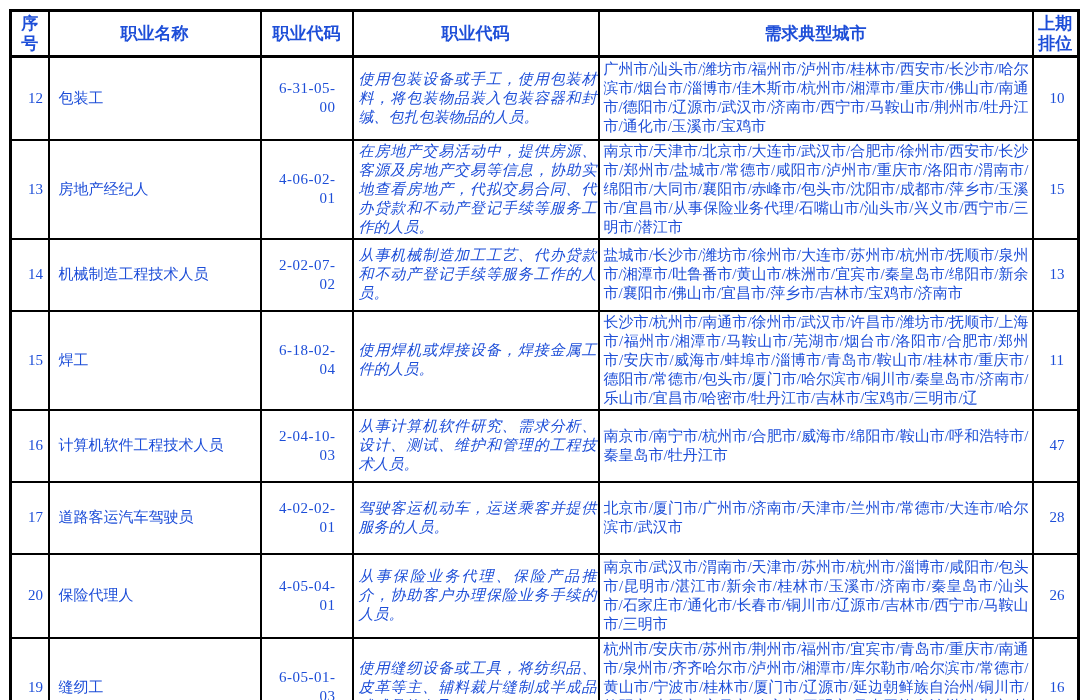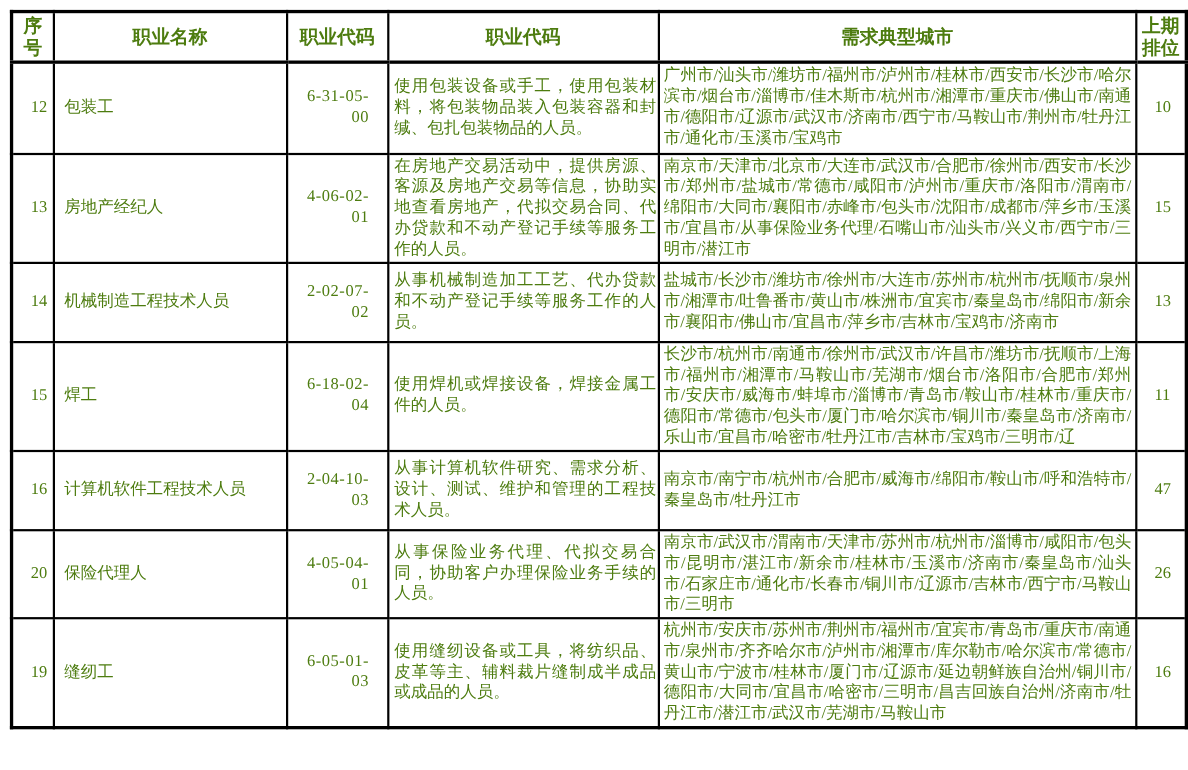--- a/index.html
+++ b/index.html
@@ -9,21 +9,21 @@
     width: 1080px;
     height: 700px;
     overflow: hidden;
   }
   .page {
     position: relative;
     width: 1080px;
     height: 700px;
     background: #ffffff;
     font-family: "Liberation Serif", "DejaVu Serif", serif;
-    color: #4d7c0f;
+    color: #1d4ed8;
   }
   table.occ-table {
     position: absolute;
     left: 9px;
     top: 9px;
     width: 1068px;
     border-collapse: collapse;
     table-layout: fixed;
     border: 3px solid #000;
   }
@@ -44,21 +44,21 @@
   }
   .occ-table td {
     font-size: 15px;
     line-height: 19px;
     vertical-align: middle;
     padding: 16px;
   }
   td.c-no   { text-align: center; }
   td.c-name { text-align: left; padding-left: 9px; padding-right: 2px; }
   td.c-code { text-align: right; letter-spacing: 0.5px; }
-  td.c-def  { text-align: justify; padding: 1px 1px 1px 5px; word-break: break-all; }
+  td.c-def  { text-align: justify; padding: 1px 1px 1px 5px; word-break: break-all; font-style: italic; }
   td.c-cities { text-align: justify; padding: 1px 3px 1px 4px; word-break: break-all; }
   td.c-rank { }
   
   tbody tr:nth-child(1) { height: 83px; }
   tbody tr:nth-child(2) { height: 98px; }
   tbody tr:nth-child(3) { height: 68px; }
   tbody tr:nth-child(4) { height: 95px; }
   tbody tr:nth-child(5) { height: 58px; }
   tbody tr:nth-child(6) { height: 44px; }
   tbody tr:nth-child(7) { height: 84px; }
@@ -122,24 +122,32 @@
   </tr>
         <tr>
     <td class="c-no">16</td>
     <td class="c-name">计算机软件工程技术人员</td>
     <td class="c-code">2-04-10-03</td>
     <td class="c-def">从事计算机软件研究、需求分析、设计、测试、维护和管理的工程技术人员。</td>
     <td class="c-cities">南京市/南宁市/杭州市/合肥市/威海市/绵阳市/鞍山市/呼和浩特市/秦皇岛市/牡丹江市</td>
     <td class="c-rank">47</td>
   </tr>
         <tr>
+    <td class="c-no">17</td>
+    <td class="c-name">道路客运汽车驾驶员</td>
+    <td class="c-code">4-02-02-01</td>
+    <td class="c-def">驾驶客运机动车，运送乘客并提供服务的人员。</td>
+    <td class="c-cities">北京市/厦门市/广州市/济南市/天津市/兰州市/常德市/大连市/哈尔滨市/武汉市</td>
+    <td class="c-rank">28</td>
+  </tr>
+        <tr>
     <td class="c-no">20</td>
     <td class="c-name">保险代理人</td>
     <td class="c-code">4-05-04-01</td>
-    <td class="c-def">从事保险业务代理、代拟交易合同，协助客户办理保险业务手续的人员。</td>
+    <td class="c-def">从事保险业务代理、保险产品推介，协助客户办理保险业务手续的人员。</td>
     <td class="c-cities">南京市/武汉市/渭南市/天津市/苏州市/杭州市/淄博市/咸阳市/包头市/昆明市/湛江市/新余市/桂林市/玉溪市/济南市/秦皇岛市/汕头市/石家庄市/通化市/长春市/铜川市/辽源市/吉林市/西宁市/马鞍山市/三明市</td>
     <td class="c-rank">26</td>
   </tr>
         <tr>
     <td class="c-no">19</td>
     <td class="c-name">缝纫工</td>
     <td class="c-code">6-05-01-03</td>
     <td class="c-def">使用缝纫设备或工具，将纺织品、皮革等主、辅料裁片缝制成半成品或成品的人员。</td>
     <td class="c-cities">杭州市/安庆市/苏州市/荆州市/福州市/宜宾市/青岛市/重庆市/南通市/泉州市/齐齐哈尔市/泸州市/湘潭市/库尔勒市/哈尔滨市/常德市/黄山市/宁波市/桂林市/厦门市/辽源市/延边朝鲜族自治州/铜川市/德阳市/大同市/宜昌市/哈密市/三明市/昌吉回族自治州/济南市/牡丹江市/潜江市/武汉市/芜湖市/马鞍山市</td>
     <td class="c-rank">16</td>

